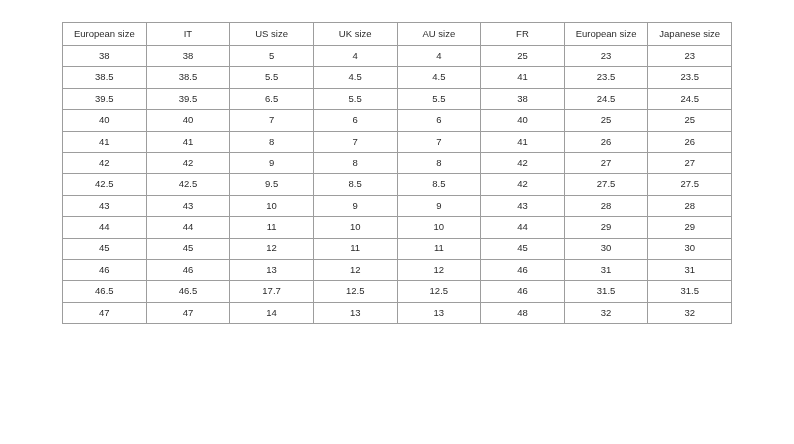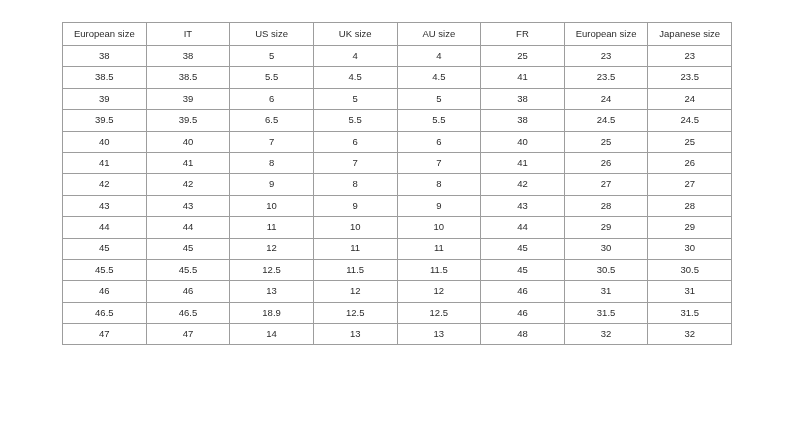--- a/index.html
+++ b/index.html
@@ -82,30 +82,20 @@
           <td>38.5</td>
           <td>38.5</td>
           <td>5.5</td>
           <td>4.5</td>
           <td>4.5</td>
           <td>41</td>
           <td>23.5</td>
           <td>23.5</td>
         </tr>
         <tr>
-          <td>39</td>
-          <td>39</td>
-          <td>6</td>
-          <td>5</td>
-          <td>5</td>
-          <td>38</td>
-          <td>24</td>
-          <td>24</td>
-        </tr>
-        <tr>
           <td>39.5</td>
           <td>39.5</td>
           <td>6.5</td>
           <td>5.5</td>
           <td>5.5</td>
           <td>38</td>
           <td>24.5</td>
           <td>24.5</td>
         </tr>
         <tr>
@@ -132,20 +122,30 @@
           <td>42</td>
           <td>42</td>
           <td>9</td>
           <td>8</td>
           <td>8</td>
           <td>42</td>
           <td>27</td>
           <td>27</td>
         </tr>
         <tr>
+          <td>42.5</td>
+          <td>42.5</td>
+          <td>9.5</td>
+          <td>8.5</td>
+          <td>8.5</td>
+          <td>42</td>
+          <td>27.5</td>
+          <td>27.5</td>
+        </tr>
+        <tr>
           <td>43</td>
           <td>43</td>
           <td>10</td>
           <td>9</td>
           <td>9</td>
           <td>43</td>
           <td>28</td>
           <td>28</td>
         </tr>
         <tr>
@@ -162,43 +162,33 @@
           <td>45</td>
           <td>45</td>
           <td>12</td>
           <td>11</td>
           <td>11</td>
           <td>45</td>
           <td>30</td>
           <td>30</td>
         </tr>
         <tr>
-          <td>45.5</td>
-          <td>45.5</td>
-          <td>12.5</td>
-          <td>11.5</td>
-          <td>11.5</td>
-          <td>45</td>
-          <td>30.5</td>
-          <td>30.5</td>
-        </tr>
-        <tr>
           <td>46</td>
           <td>46</td>
           <td>13</td>
           <td>12</td>
           <td>12</td>
           <td>46</td>
           <td>31</td>
           <td>31</td>
         </tr>
         <tr>
           <td>46.5</td>
           <td>46.5</td>
-          <td>18.9</td>
+          <td>17.7</td>
           <td>12.5</td>
           <td>12.5</td>
           <td>46</td>
           <td>31.5</td>
           <td>31.5</td>
         </tr>
         <tr>
           <td>47</td>
           <td>47</td>
           <td>14</td>

